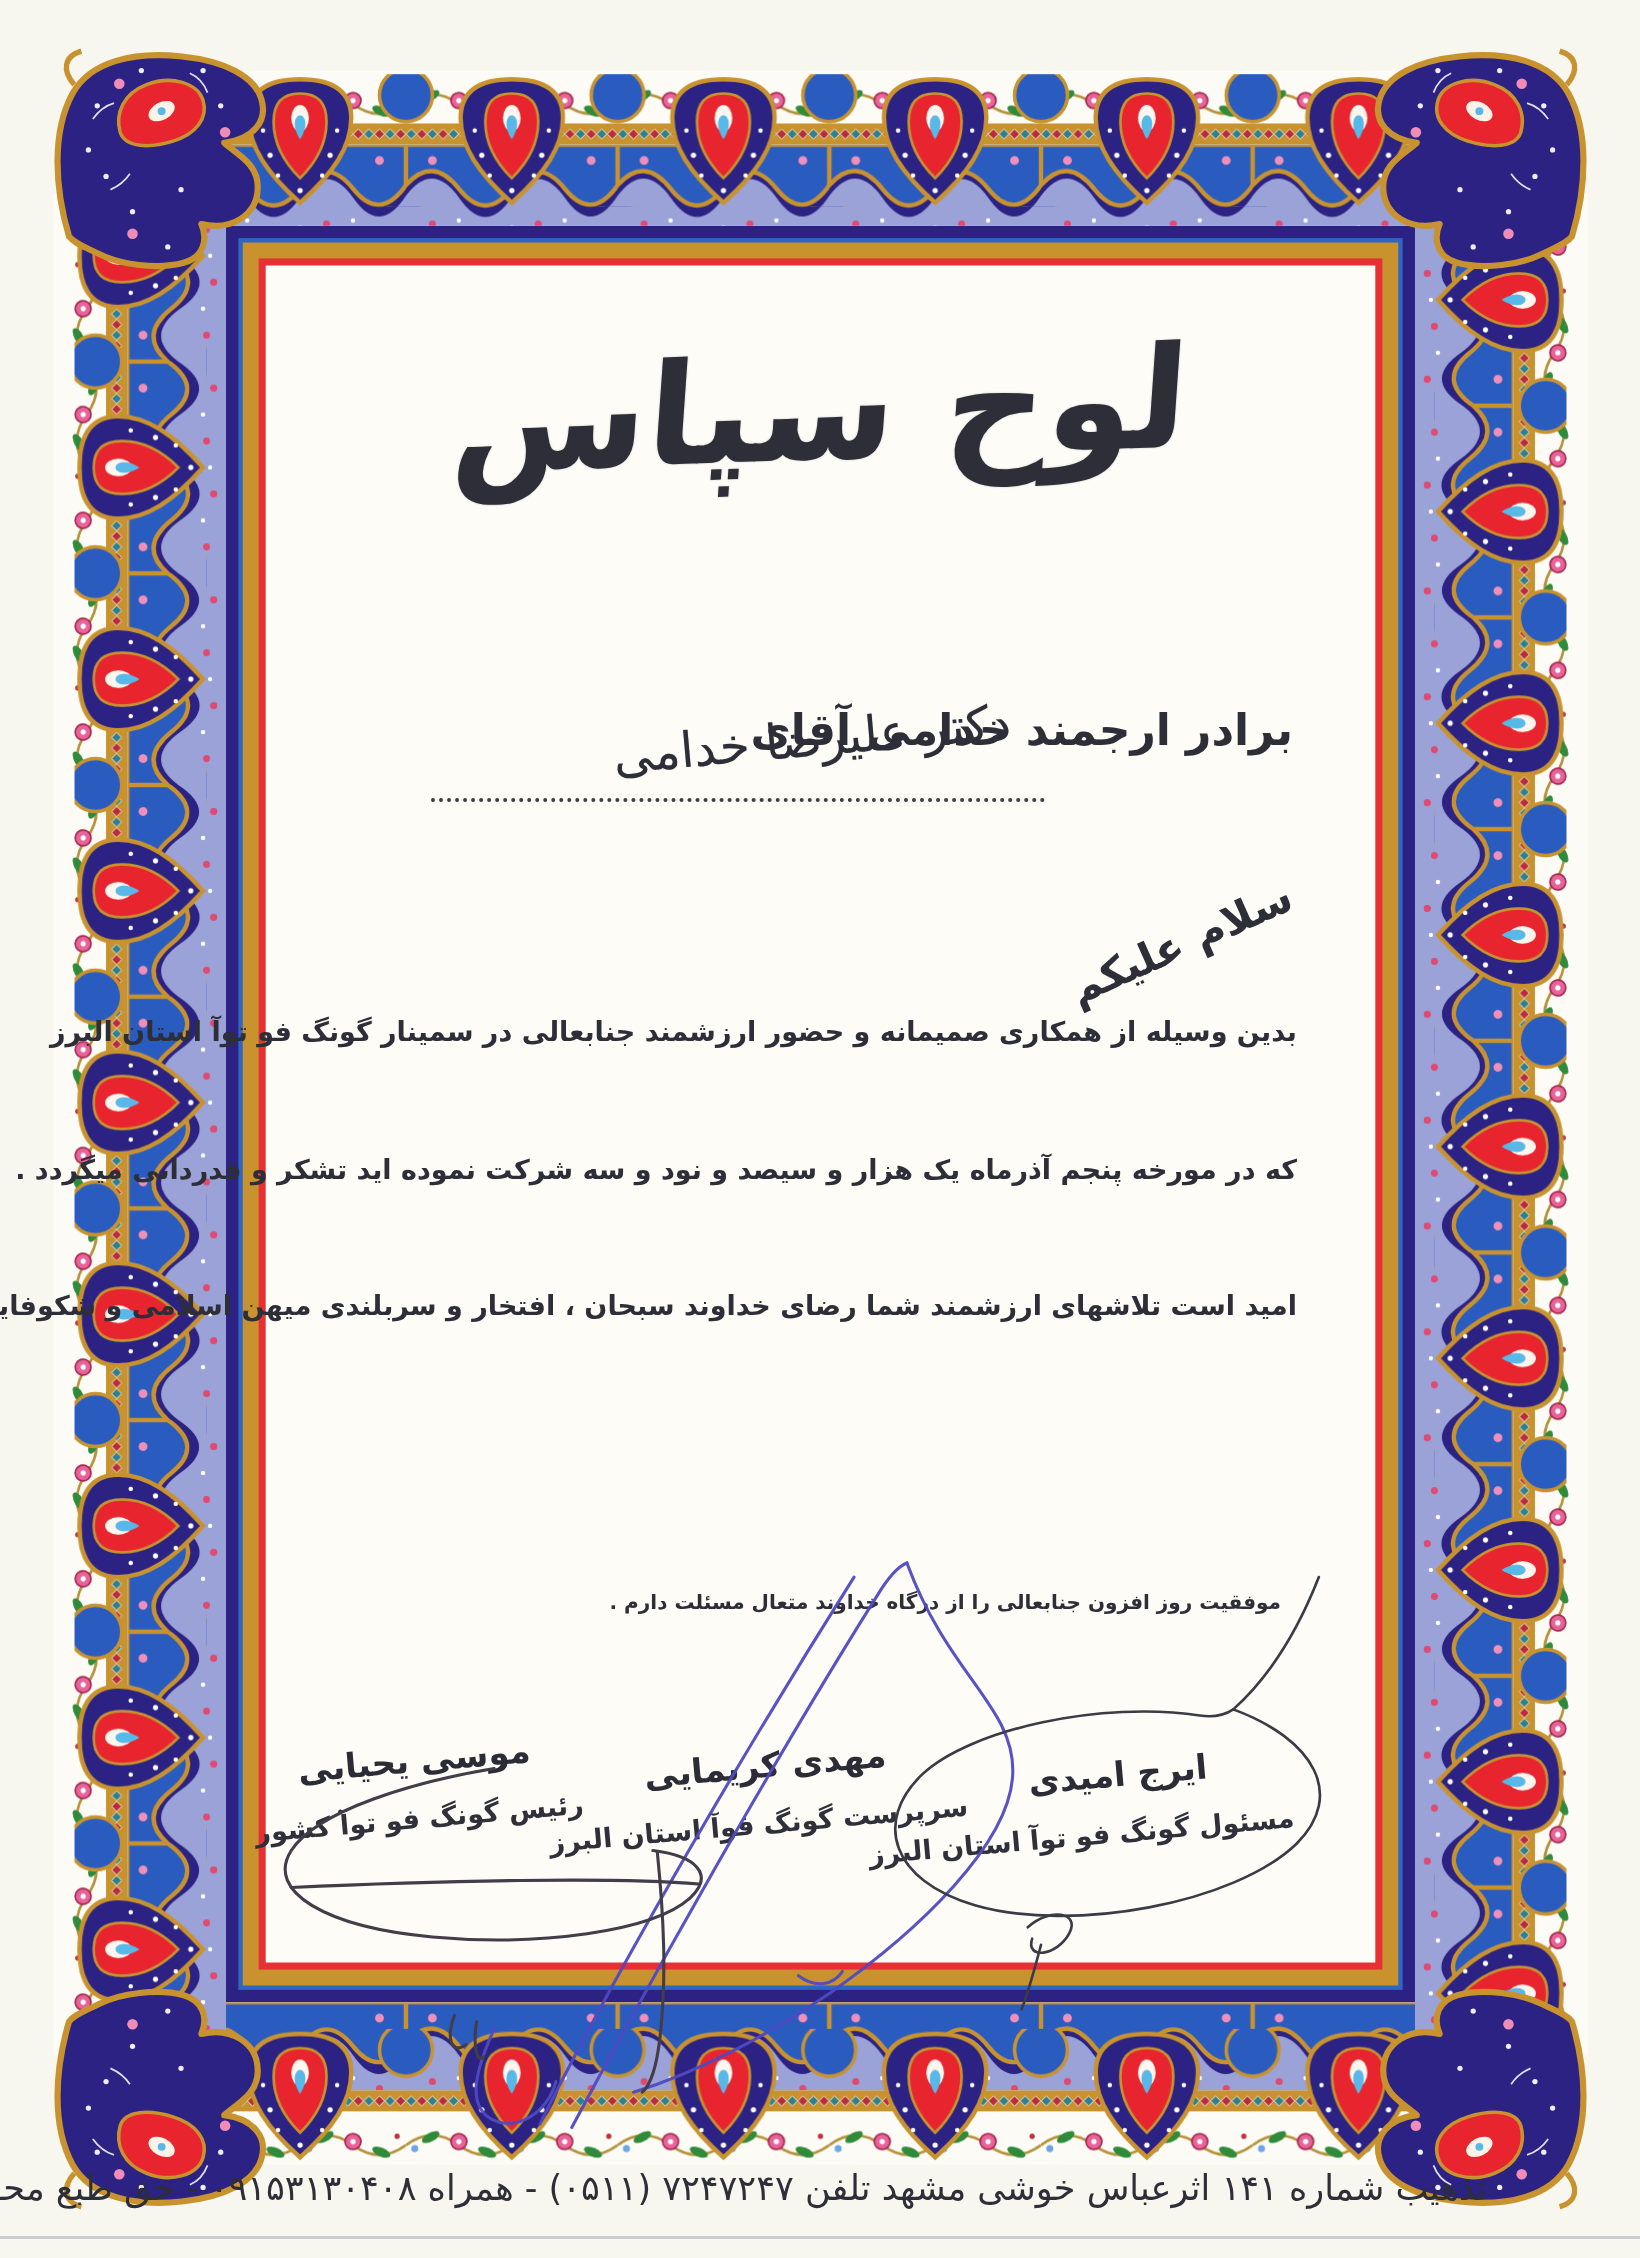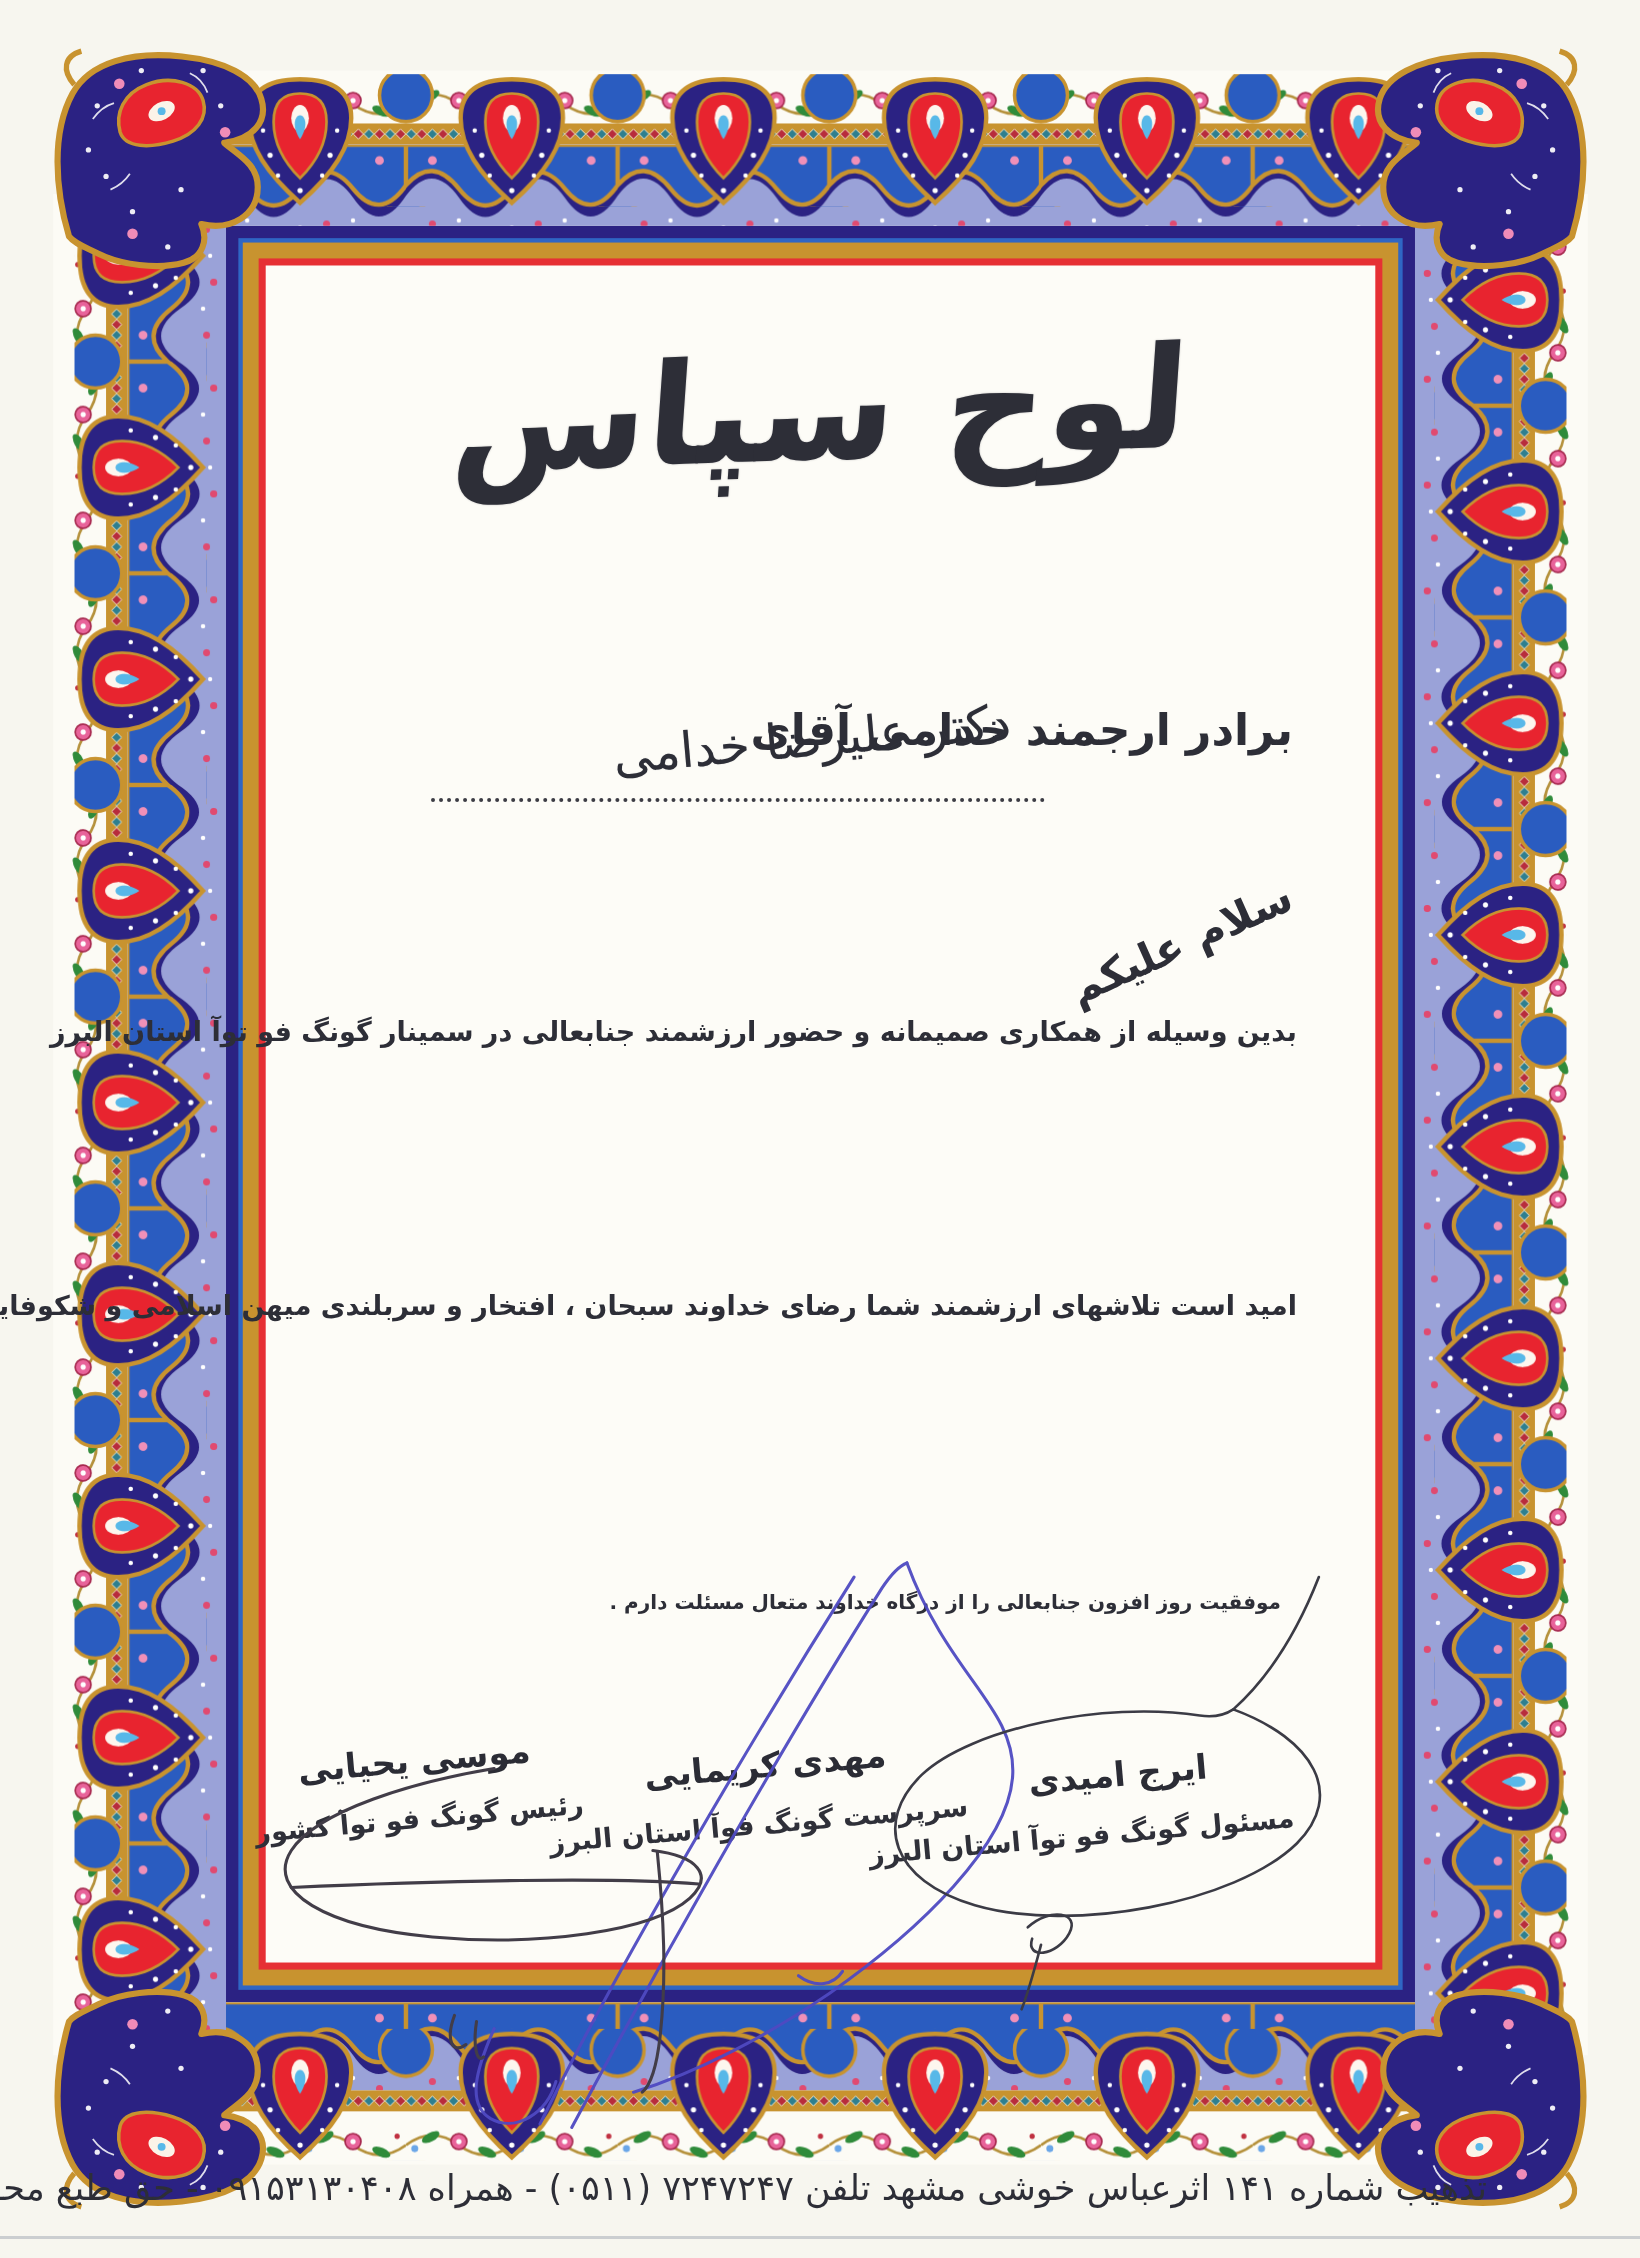--- a/index.html
+++ b/index.html
@@ -210,20 +210,21 @@
   <div class="content">
     <div class="cert-title">لوح سپاس</div>
 
     <div class="recipient-label">برادر ارجمند خدامی آقای</div>
     <div class="dotted-line"></div>
     <div class="handwritten-name">دکتر علیرضا خدامی</div>
 
     <div class="salutation">سلام علیکم</div>
 
     <div class="body-line bl0">بدین وسیله از همکاری صمیمانه و حضور ارزشمند جنابعالی در سمینار گونگ فو توآ استان البرز</div>
+    <div class="body-line bl1">که در مورخه پنجم آذرماه یک هزار و سیصد و نود و سه شرکت نموده اید تشکر و قدردانی میگردد .</div>
     <div class="body-line bl2">امید است تلاشهای ارزشمند شما رضای خداوند سبحان ، افتخار و سربلندی میهن اسلامی و شکوفایی</div>
 
     <div class="closing-line">موفقیت روز افزون جنابعالی را از درگاه خداوند متعال مسئلت دارم .</div>
 
     <div class="sig-block sig-right">
       <div class="sig-name">ایرج امیدی</div>
       <div class="sig-title">مسئول گونگ فو توآ استان البرز</div>
     </div>
     <div class="sig-block sig-mid">
       <div class="sig-name">مهدی کریمایی</div>

